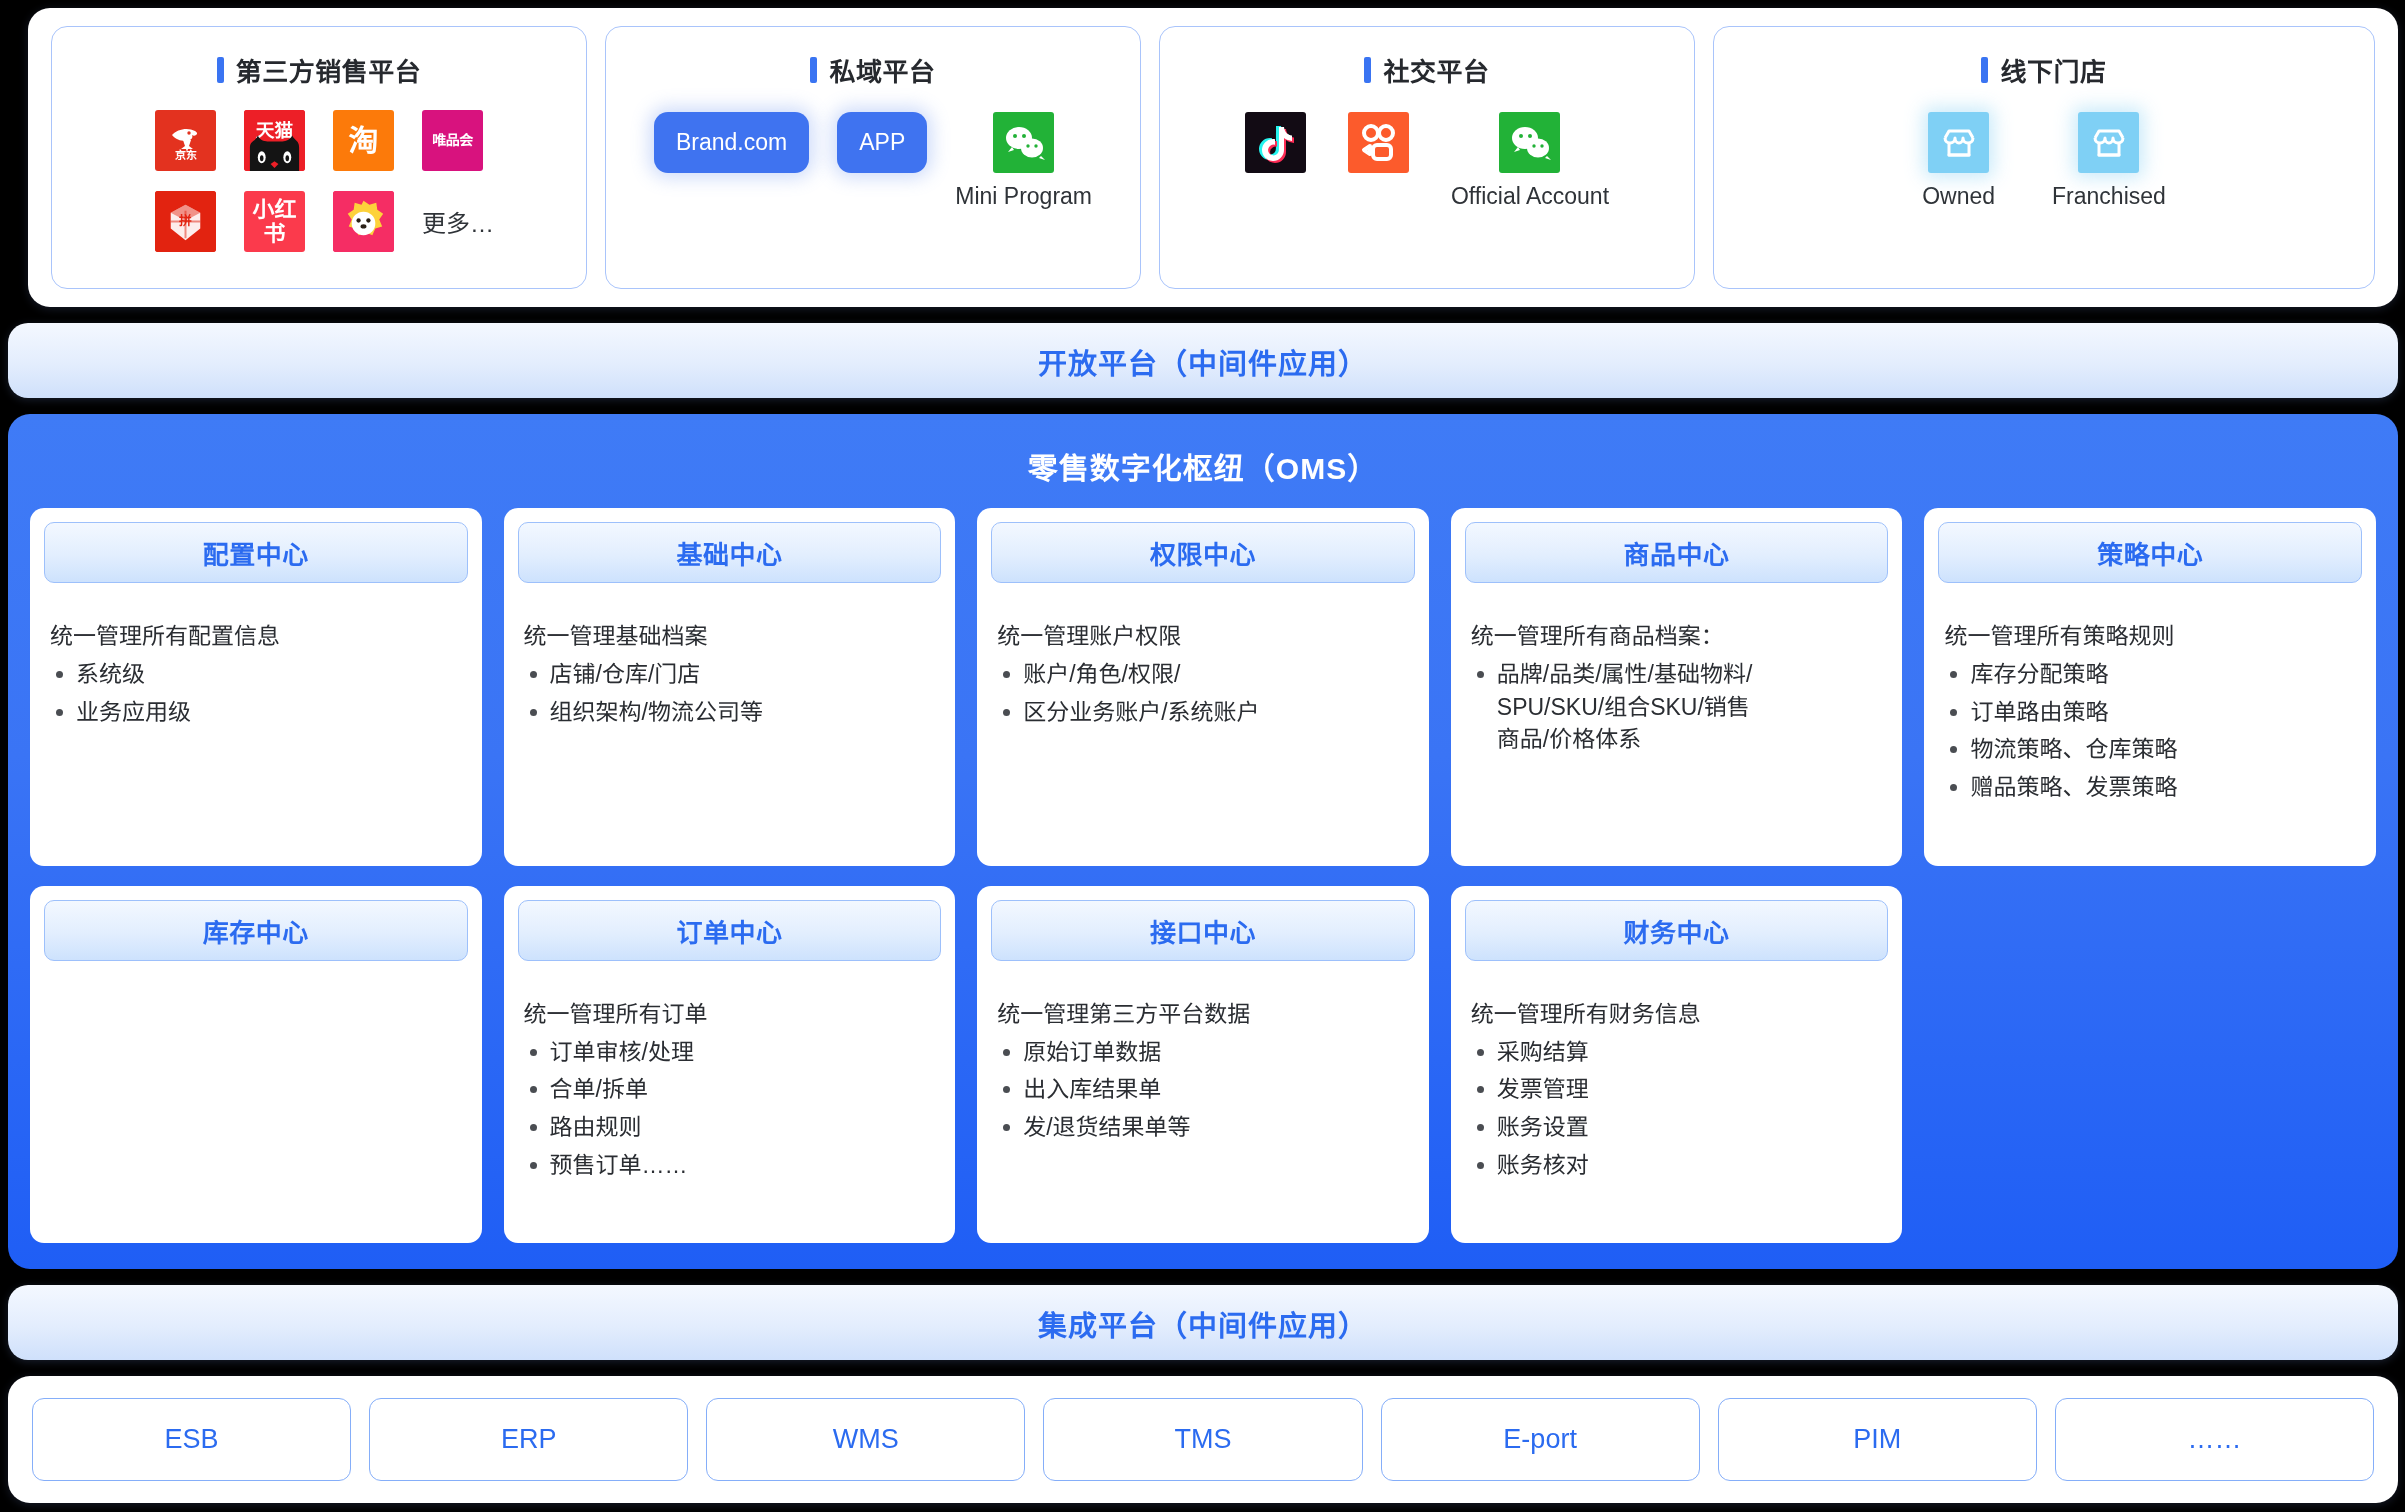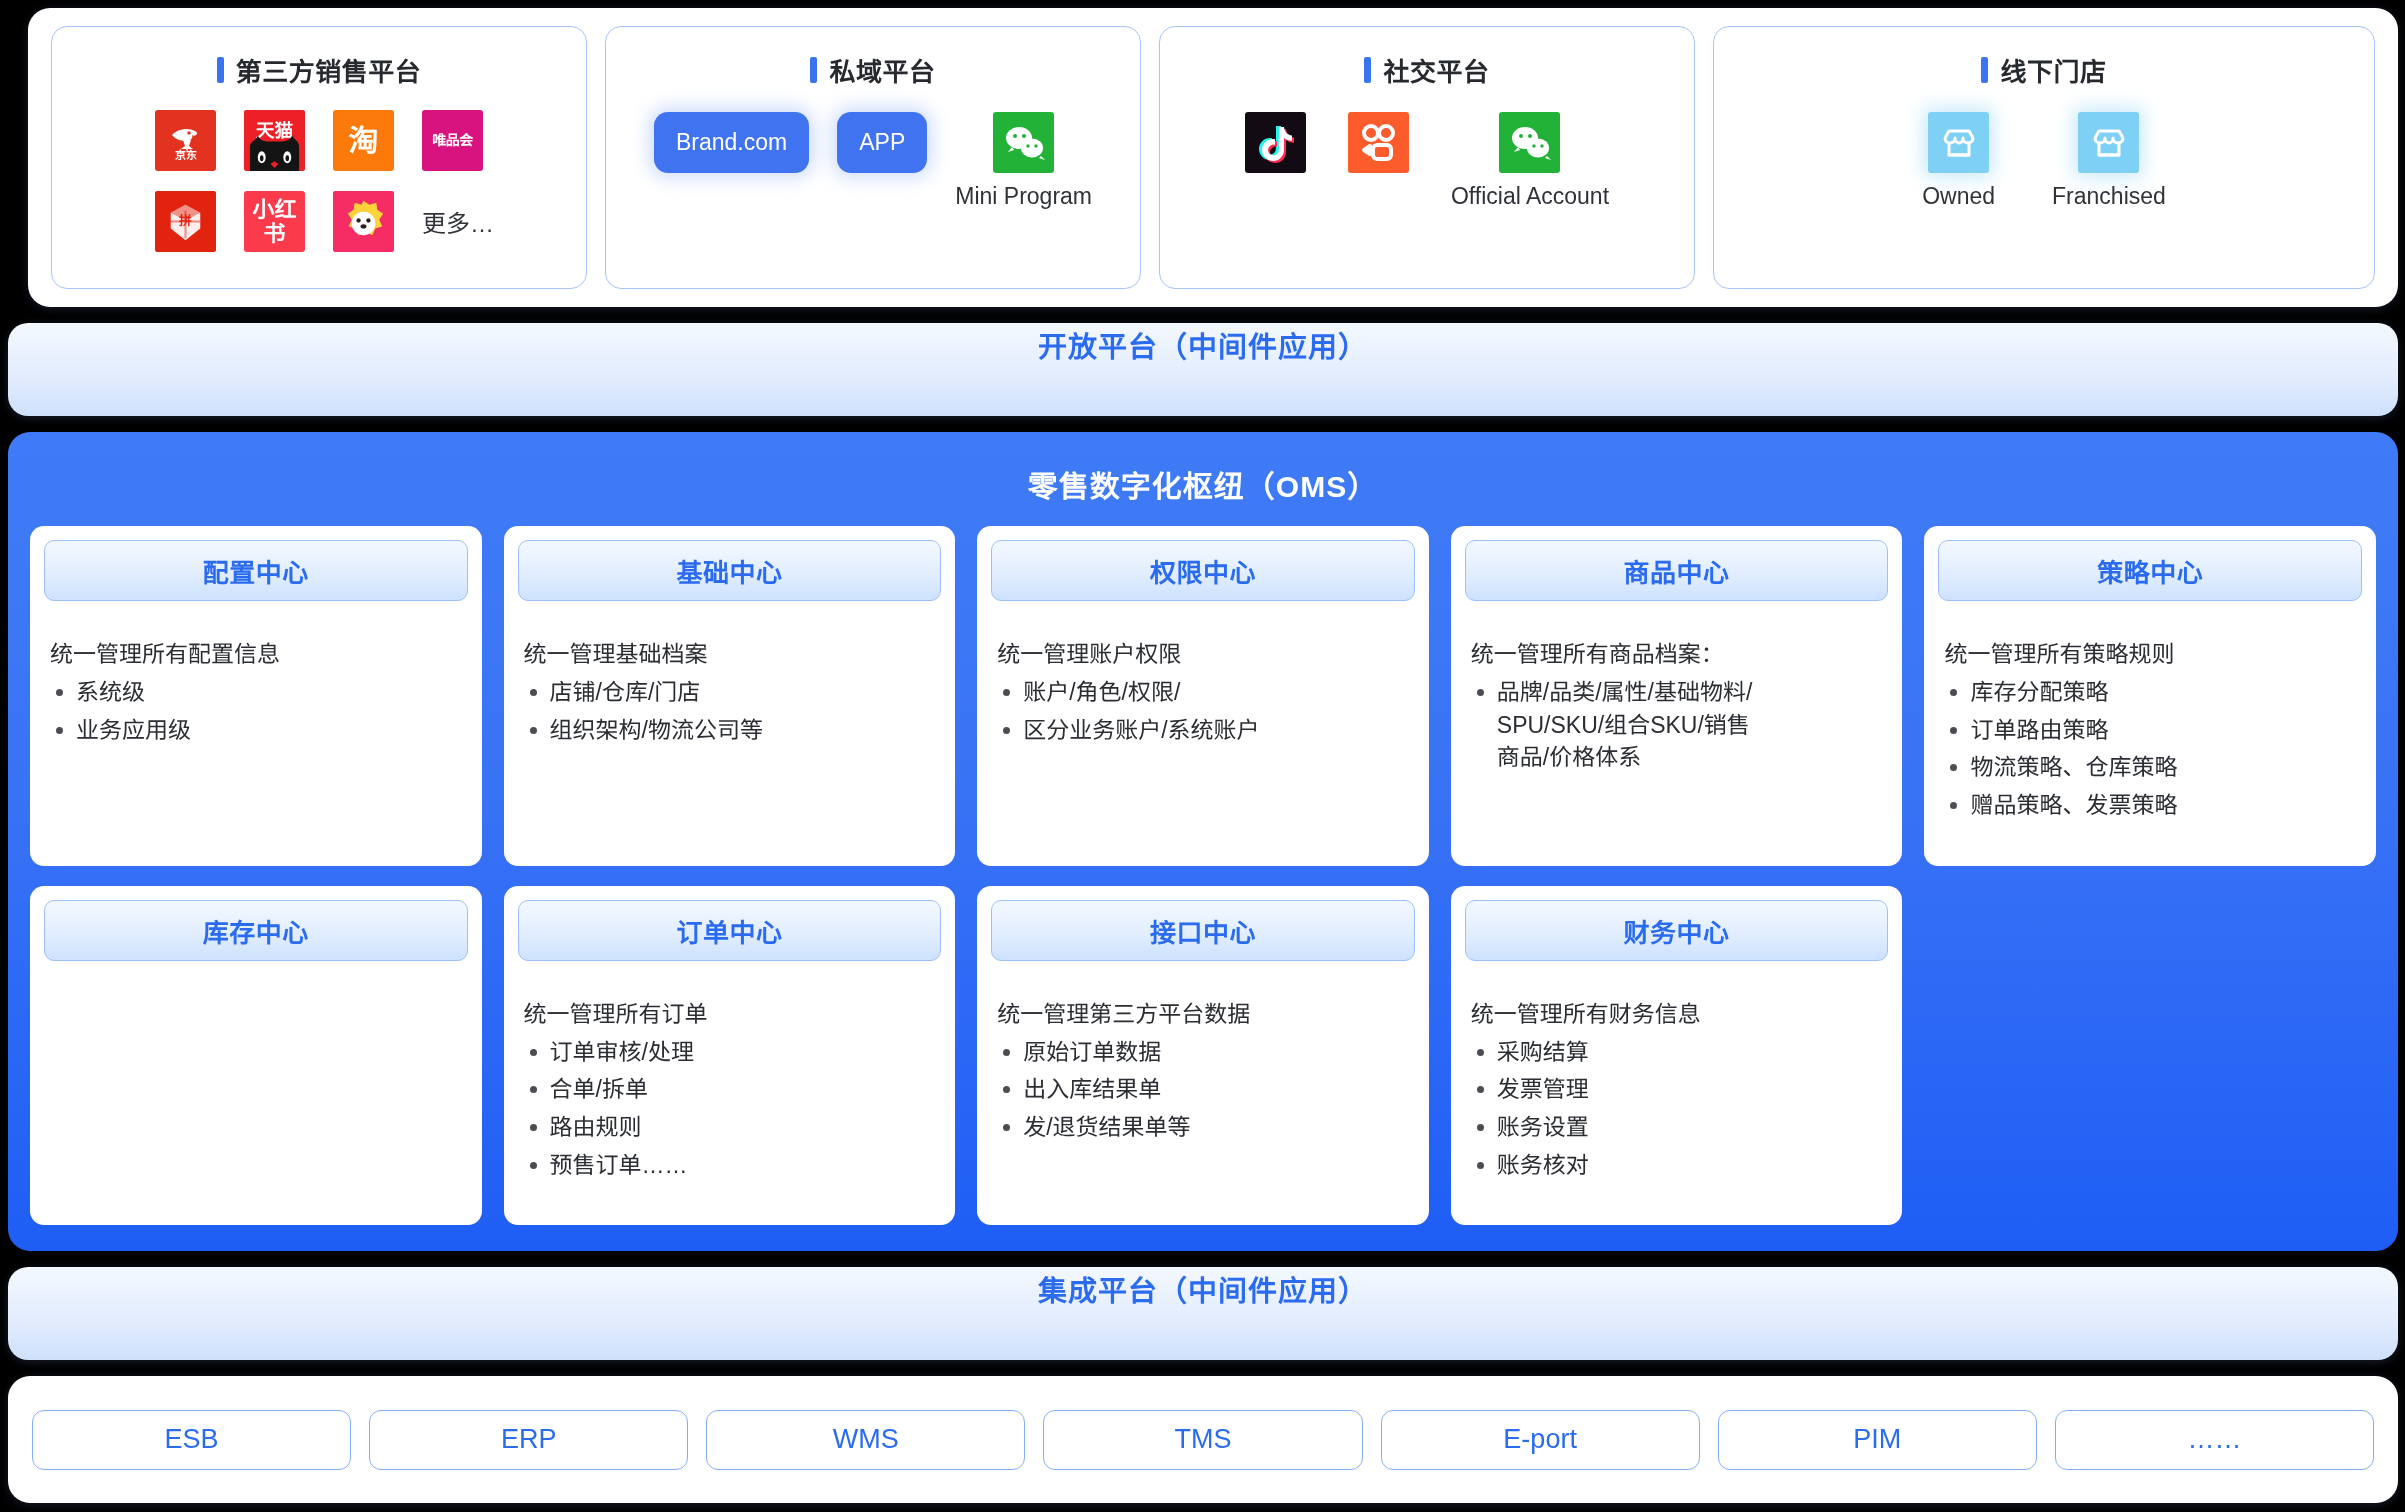--- a/index.html
+++ b/index.html
@@ -142,25 +142,25 @@
     margin-top: 10px;
     font-size: 23px;
     color: #2f3338;
     white-space: nowrap;
   }
   .social-row { display:flex; align-items:flex-start; gap: 42px; margin-top: 24px; }
   .store-row  { display:flex; align-items:flex-start; gap: 57px; margin-top: 24px; }
 
   
   .band {
-    height: 93px;
+    height: 75px;
     border-radius: 20px;
     background: linear-gradient(180deg,#f4f8ff 0%, #e3edfd 55%, #cfe0fb 100%);
     display: flex;
-    align-items: flex-start;
+    align-items: center;
     justify-content: center;
     box-shadow: 0 2px 9px rgba(120,150,220,.2);
   }
   .band-txt {
     font-size: 29px;
     font-weight: 700;
     color: #2b6bf0;
     letter-spacing: 1px;
   }
 
@@ -240,21 +240,21 @@
   
   .systems {
     height: 127px;
     display: flex;
     align-items: center;
     gap: 18px;
     padding: 0 24px;
   }
   .sys-box {
     flex: 1 1 0;
-    height: 60px;
+    height: 83px;
     border: 1.6px solid #85aef9;
     border-radius: 12px;
     background: #ffffff;
     display: flex;
     align-items: center;
     justify-content: center;
     font-size: 27px;
     color: #2b6bf0;
     white-space: nowrap;
   }

